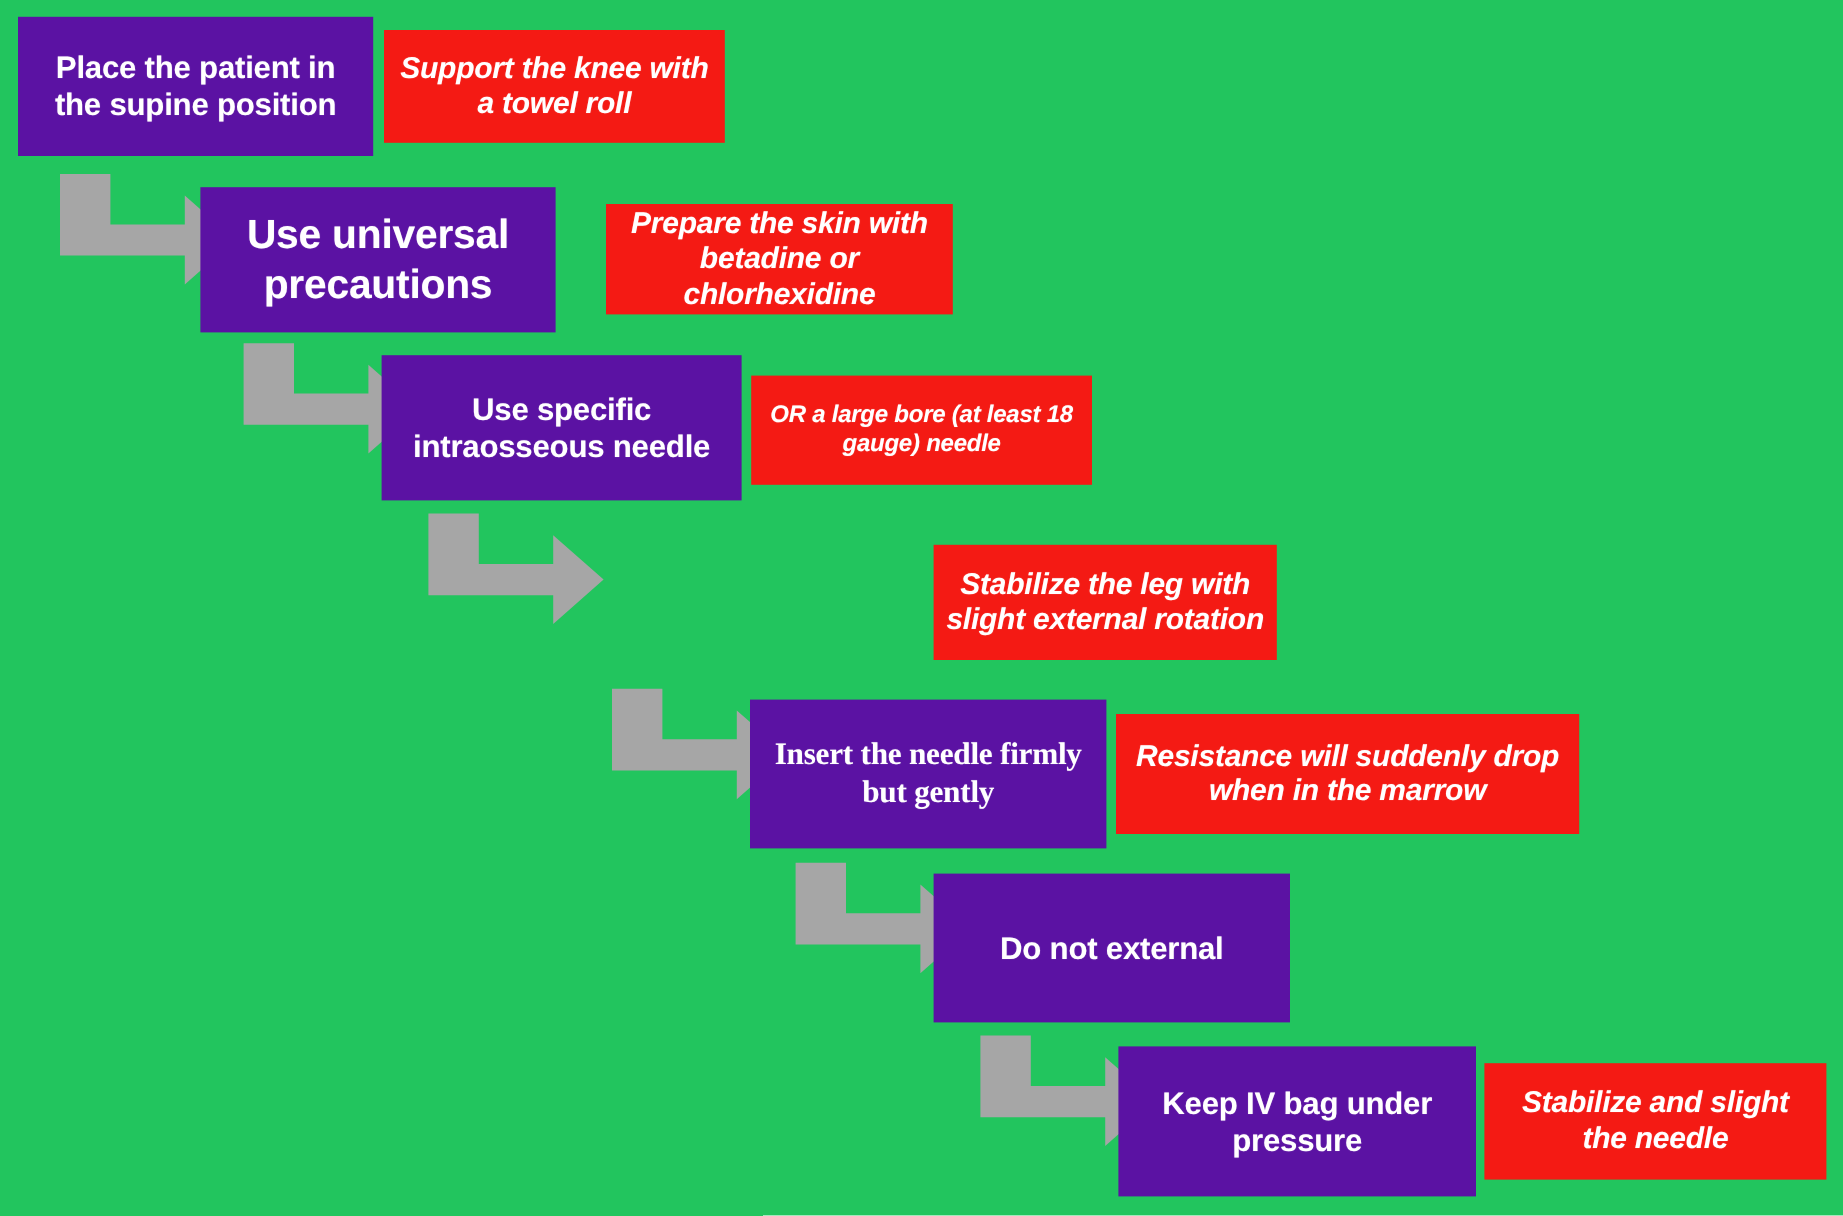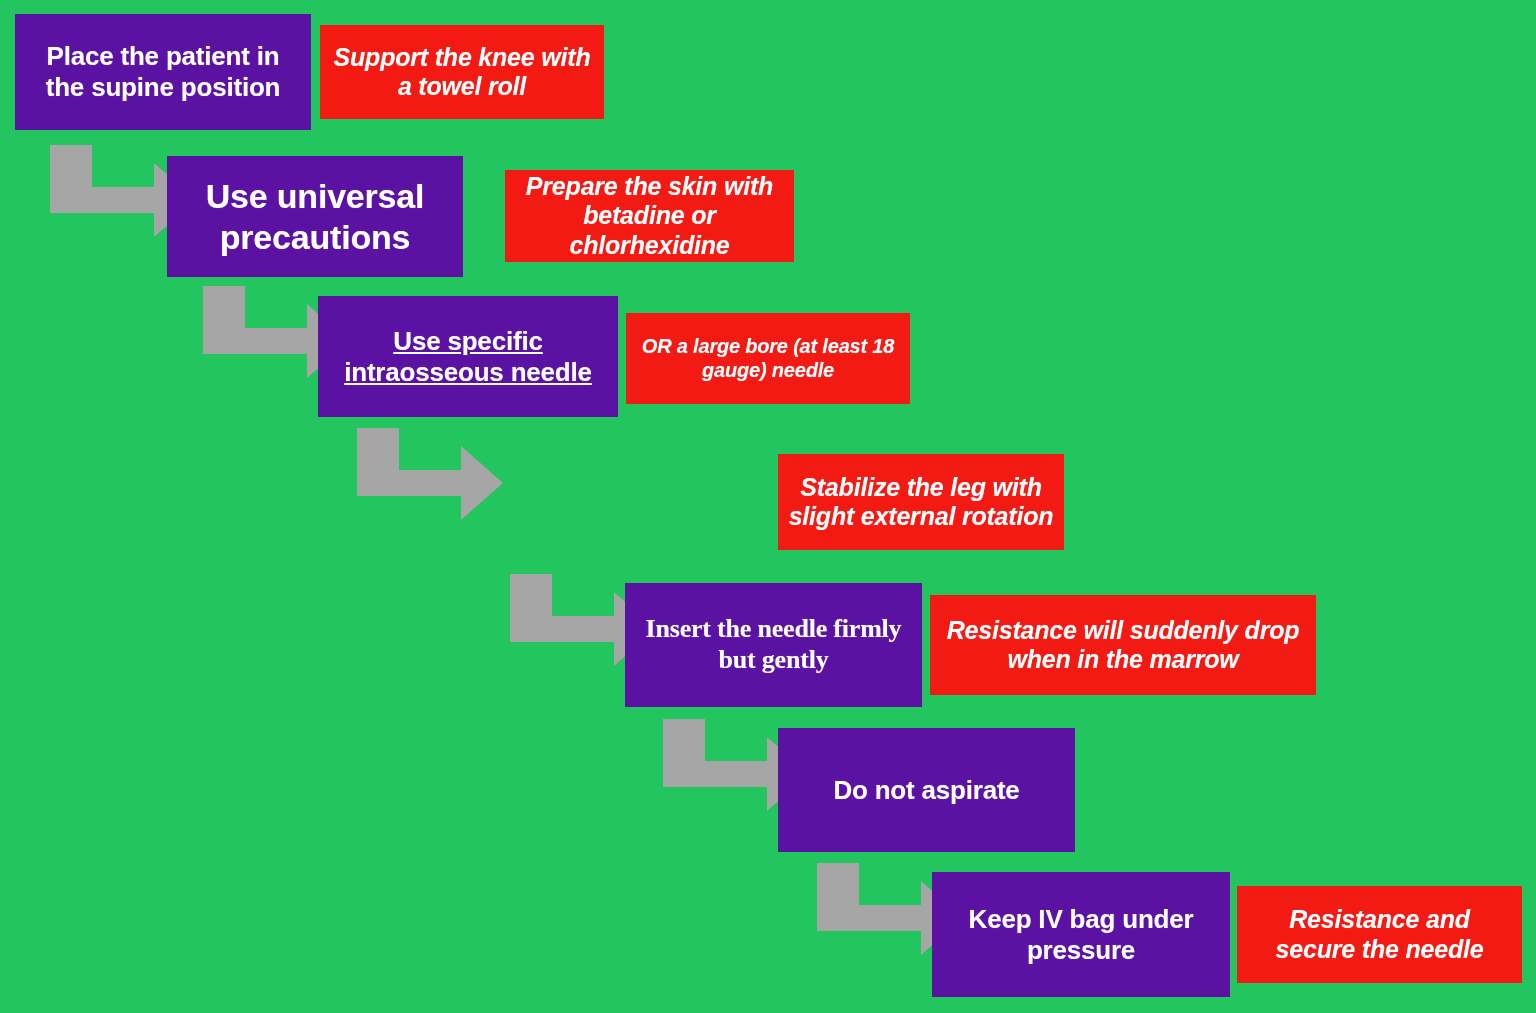--- a/index.html
+++ b/index.html
@@ -65,21 +65,21 @@
 
   <div class="step-box purple" style="left:167px; top:156px; width:296px; height:121px; font-size:34px;">Use universal precautions</div>
   <div class="step-box red" style="left:469px; top:170px; width:289px; height:92px; font-size:25px;margin-left:36px;">Prepare the skin with betadine or chlorhexidine</div>
 
   <div class="arrow" style="left:203px; top:286px; width:146px; height:110px;">
     <svg viewBox="0 0 146 110" width="146" height="110" aria-hidden="true">
       <path d="M0,0 L42,0 L42,42 L104,42 L104,18 L146,55 L104,92 L104,68 L0,68 Z" fill="#A6A6A6"></path>
     </svg>
   </div>
 
-  <div class="step-box purple" style="left:318px; top:296px; width:300px; height:121px; font-size:26px;text-decoration:underline;">Use specific intraosseous needle</div>
+  <div class="step-box purple" style="left:318px; top:296px; width:300px; height:121px; font-size:26px;">Use specific intraosseous needle</div>
   <div class="step-box red" style="left:626px; top:313px; width:284px; height:91px; font-size:20px;">OR a large bore (at least 18 gauge) needle</div>
 
   <div class="arrow" style="left:357px; top:428px; width:146px; height:110px;">
     <svg viewBox="0 0 146 110" width="146" height="110" aria-hidden="true">
       <path d="M0,0 L42,0 L42,42 L104,42 L104,18 L146,55 L104,92 L104,68 L0,68 Z" fill="#A6A6A6"></path>
     </svg>
   </div>
 
   <div class="step-box red" style="left:778px; top:454px; width:286px; height:96px; font-size:25px;">Stabilize the leg with slight external rotation</div>
 
@@ -91,24 +91,24 @@
 
   <div class="step-box purple" style="left:625px; top:583px; width:297px; height:124px; font-size:26px;font-family:Liberation Serif, serif;">Insert the needle firmly but gently</div>
   <div class="step-box red" style="left:930px; top:595px; width:386px; height:100px; font-size:25px;">Resistance will suddenly drop when in the marrow</div>
 
   <div class="arrow" style="left:663px; top:719px; width:146px; height:110px;">
     <svg viewBox="0 0 146 110" width="146" height="110" aria-hidden="true">
       <path d="M0,0 L42,0 L42,42 L104,42 L104,18 L146,55 L104,92 L104,68 L0,68 Z" fill="#A6A6A6"></path>
     </svg>
   </div>
 
-  <div class="step-box purple" style="left:778px; top:728px; width:297px; height:124px; font-size:26px;">Do not aspirate</div>
+  <div class="step-box purple" style="left:778px; top:728px; width:297px; height:124px; font-size:26px;">Do not external</div>
 
   <div class="arrow" style="left:817px; top:863px; width:146px; height:110px;">
     <svg viewBox="0 0 146 110" width="146" height="110" aria-hidden="true">
       <path d="M0,0 L42,0 L42,42 L104,42 L104,18 L146,55 L104,92 L104,68 L0,68 Z" fill="#A6A6A6"></path>
     </svg>
   </div>
 
   <div class="step-box purple" style="left:932px; top:872px; width:298px; height:125px; font-size:26px;">Keep IV bag under pressure</div>
-  <div class="step-box red" style="left:1237px; top:886px; width:285px; height:97px; font-size:25px;">Resistance and secure the needle</div>
+  <div class="step-box red" style="left:1237px; top:886px; width:285px; height:97px; font-size:25px;">Stabilize and slight the needle</div>
 
 </div>
 
 </body></html>

